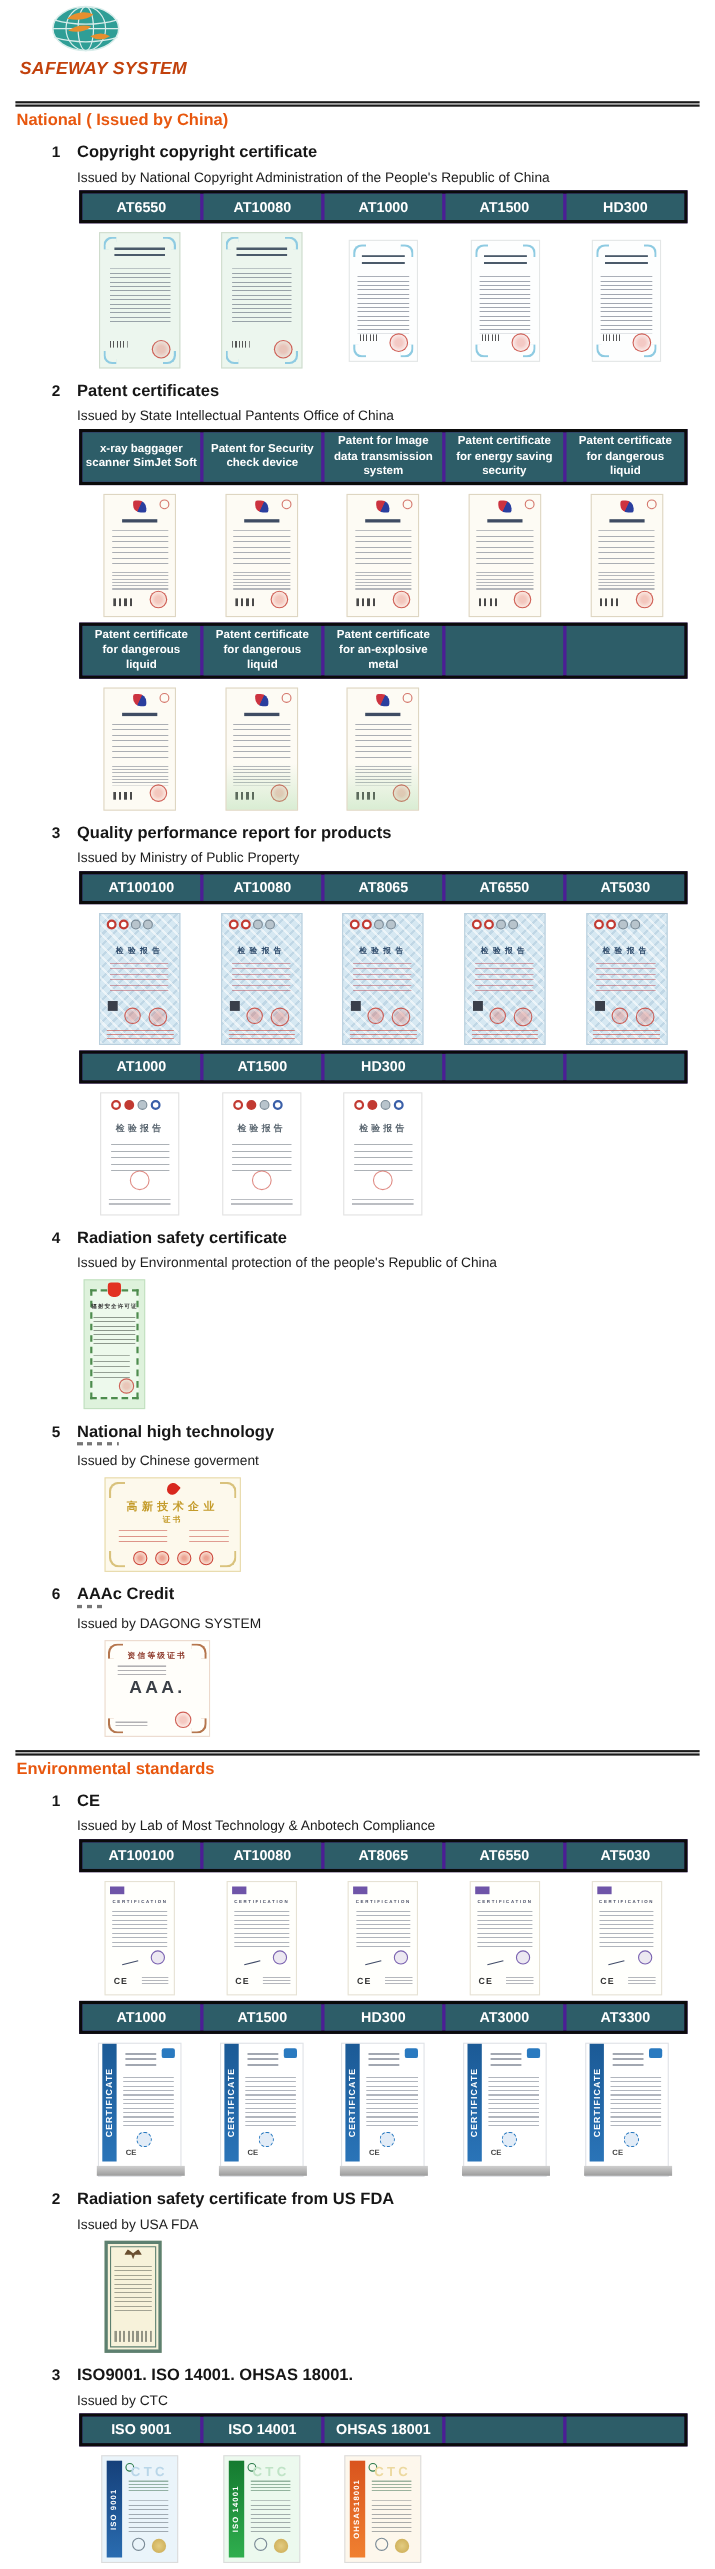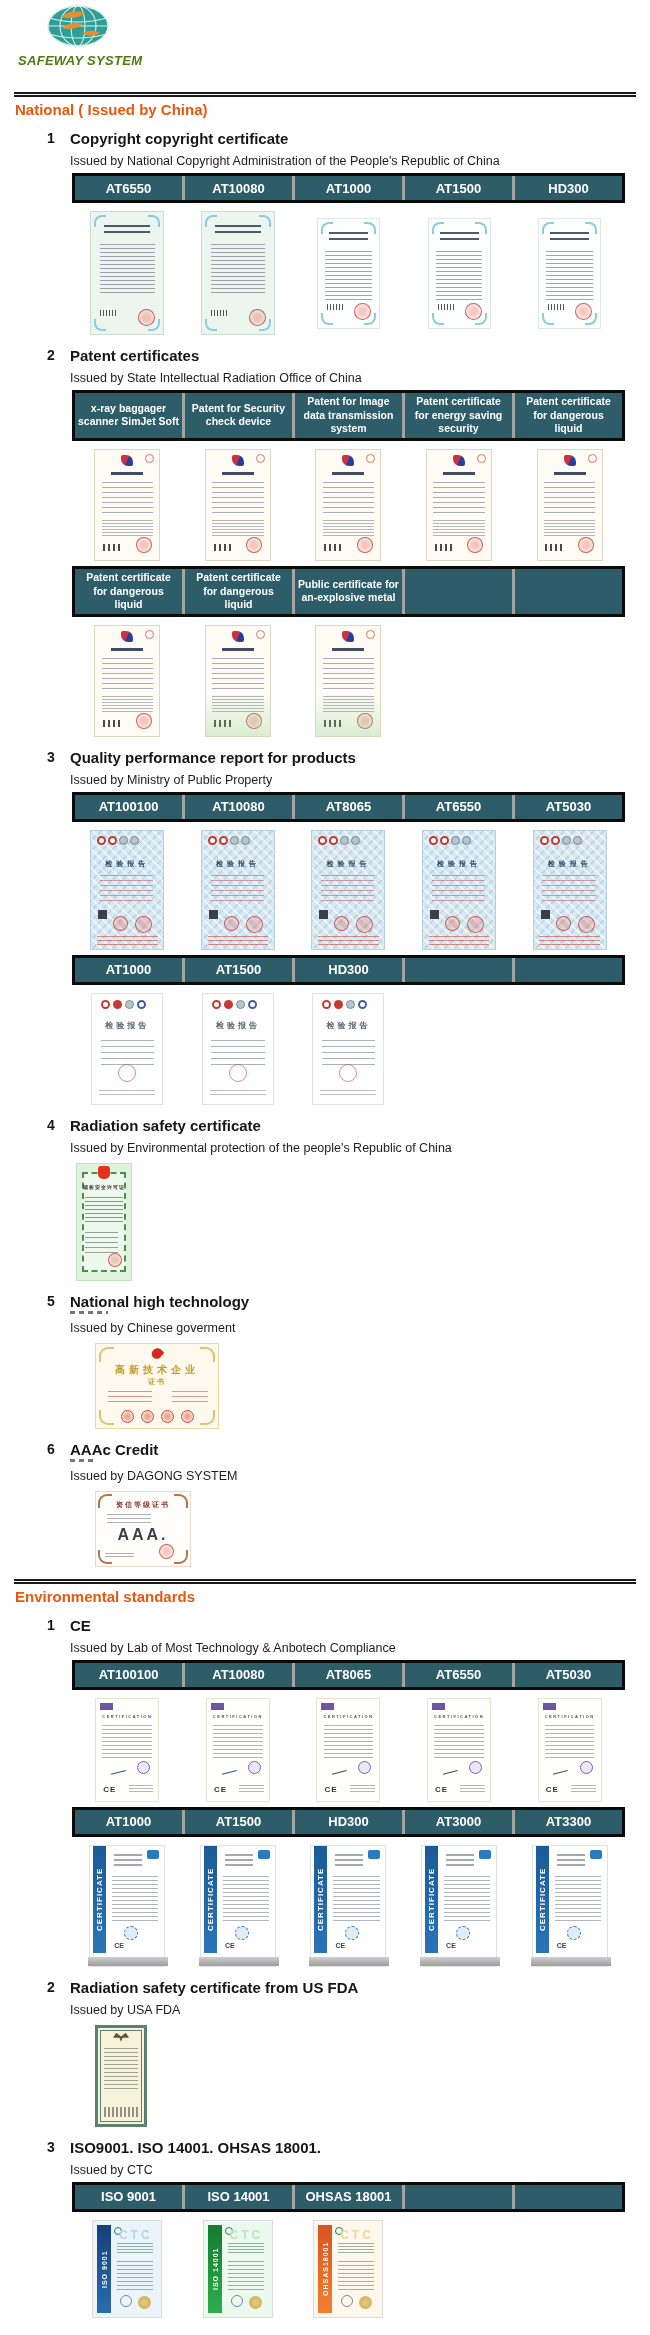--- a/index.html
+++ b/index.html
@@ -2,38 +2,38 @@
 <html><head>
 <meta charset="utf-8">
 <style>
   html,body{margin:0;padding:0;}
   body{width:650px;height:2335px;overflow:hidden;position:relative;background:#fff;
        font-family:"Liberation Sans","DejaVu Sans",sans-serif;color:#161616;}
 
   
   .page-header{position:relative;height:86px;}
   .logo{position:absolute;left:18px;top:4px;width:120px;text-align:center;}
-  .logo-text{margin-top:1px;font-size:13px;font-weight:bold;font-style:italic;color:#4d7c0f;letter-spacing:.3px;white-space:nowrap;}
+  .logo-text{margin-top:1px;font-size:16px;font-weight:bold;font-style:italic;color:#c2410c;letter-spacing:.3px;white-space:nowrap;}
   h1.page-title{position:absolute;left:148px;top:30px;margin:0;font-size:21px;font-weight:bold;color:#111;}
 
   .rule{margin:6px 14px 0 14px;height:1px;border-top:2px solid #1a1a1a;border-bottom:2px solid #1a1a1a;}
   .rule2{margin-top:12px;}
   h2.group-head{margin:4px 0 0 15px;font-size:15px;font-weight:bold;color:#e8570e;}
 
   
   .sec-head{display:flex;margin:12px 0 0 47px;}
   .sec-num{font-size:14px;font-weight:bold;width:23px;flex:none;}
   .sec-title{font-size:15px;font-weight:bold;}
   .issued{margin:7px 0 0 70px;font-size:12.5px;color:#1d1d1d;}
   .clip-line{margin:1px 0 0 70px;width:38px;height:3px;overflow:hidden;
              background:repeating-linear-gradient(90deg,#777 0 5px,transparent 5px 9px);}
 
   
   .thead{margin:5px 0 0 72px;width:553px;box-sizing:border-box;display:flex;gap:3px;
-         background:#a3a3a3;border:3px solid #0b0b0b;}
+         background:#4c1d95;border:3px solid #0b0b0b;}
   .thead .cell{flex:1;min-height:24px;background:#2d5d68;color:#fff;font-weight:bold;font-size:13px;
                display:flex;align-items:center;justify-content:center;text-align:center;}
   .thead.small .cell{font-size:10.5px;line-height:1.3;min-height:28px;padding:2px 3px;}
 
   
   .crow{margin:8px 0 0 72px;width:553px;display:flex;align-items:center;}
   .crow .col{width:110.6px;display:flex;justify-content:center;flex:none;}
   .single{margin:8px 0 0 44px;display:flex;padding-left:32px;}
   .single.indent63{margin-left:63px;}
 
@@ -114,21 +114,21 @@
   .c-ht .flame{top:4px;left:50%;margin-left:-5px;width:10px;height:11px;background:#d8281e;border-radius:60% 10% 60% 60%;transform:rotate(40deg);}
   .c-ht .t1{top:19px;left:0;right:0;text-align:center;font-size:10px;letter-spacing:4px;color:#c49b2a;}
   .c-ht .t2{top:33px;left:0;right:0;text-align:center;font-size:7px;letter-spacing:2px;color:#c49b2a;}
   .c-ht .rl{top:47px;left:10%;width:36%;height:12px;background:repeating-linear-gradient(to bottom,rgba(200,80,70,.6) 0 1px,transparent 1px 5px);}
   .c-ht .rr{top:47px;right:8%;width:30%;height:12px;background:repeating-linear-gradient(to bottom,rgba(200,80,70,.55) 0 1px,transparent 1px 5px);}
   .c-ht .seals{bottom:5px;left:0;right:0;display:flex;justify-content:center;gap:7px;}
   .c-ht .seals i{position:static;width:13px;height:13px;border-radius:50%;border:1px solid #cc4438;
                  background:radial-gradient(circle,rgba(220,80,60,.5) 20%,rgba(220,80,60,.12) 75%);}
 
   
-  .c-aaa{width:96px;height:76px;background:#fffefa;border:1px solid #ecd9cc;}
+  .c-aaa{width:96px;height:88px;background:#fffefa;border:1px solid #ecd9cc;}
   .c-aaa .d{width:14px;height:14px;border:2px solid #b5764e;}
   .c-aaa .tl{left:2px;top:2px;border-right:none;border-bottom:none;border-radius:9px 0 0 0;}
   .c-aaa .tr{right:2px;top:2px;border-left:none;border-bottom:none;border-radius:0 9px 0 0;}
   .c-aaa .bl{left:2px;bottom:2px;border-right:none;border-top:none;border-radius:0 0 0 9px;}
   .c-aaa .br{right:2px;bottom:2px;border-left:none;border-top:none;border-radius:0 0 9px 0;}
   .c-aaa .t1{top:8px;left:0;right:0;text-align:center;font-size:7px;letter-spacing:2px;color:#8a3324;}
   .c-aaa .tx{top:22px;left:12%;width:46%;height:10px;background:repeating-linear-gradient(to bottom,rgba(100,100,110,.5) 0 1px,transparent 1px 4px);}
   .c-aaa .aaa{top:34px;left:0;right:0;text-align:center;font-size:16px;font-weight:bold;letter-spacing:3px;color:#3a3f46;}
   .c-aaa .bline{bottom:9px;left:10%;width:30%;height:4px;background:repeating-linear-gradient(to bottom,rgba(100,100,110,.5) 0 1px,transparent 1px 3px);}
   .c-aaa .seal{bottom:7px;right:17%;width:15px;height:15px;}
@@ -271,21 +271,21 @@
         <b class="bar"></b>
         <b class="seal"></b>
       </div>
     </div>
 </div>
 
 <div class="sec-head">
   <span class="sec-num">2</span>
   <span class="sec-title">Patent certificates</span>
 </div>
-<div class="issued">Issued by State Intellectual Radiation Office of China</div>
+<div class="issued">Issued by State Intellectual Pantents Office of China</div>
 <div class="thead small">
   <div class="cell">x-ray baggager scanner SimJet Soft</div>
   <div class="cell">Patent for Security check device</div>
   <div class="cell">Patent for Image data transmission system</div>
   <div class="cell">Patent certificate for energy saving security</div>
   <div class="cell">Patent certificate for dangerous liquid</div>
 </div>
 <div class="crow">
   <div class="col">
       <div class="cert c-pat">
@@ -339,21 +339,21 @@
         <b class="tx"></b>
         <b class="para"></b>
         <b class="sig"></b>
         <b class="seal"></b>
       </div>
     </div>
 </div>
 <div class="thead small">
   <div class="cell">Patent certificate for dangerous liquid</div>
   <div class="cell">Patent certificate for dangerous liquid</div>
-  <div class="cell">Public certificate for an-explosive metal</div>
+  <div class="cell">Patent certificate for an-explosive metal</div>
   <div class="cell"></div>
   <div class="cell"></div>
 </div>
 <div class="crow">
   <div class="col">
       <div class="cert c-pat">
         <i class="plogo"></i>
         <i class="pring"></i>
         <b class="pttl"></b>
         <b class="tx"></b>

